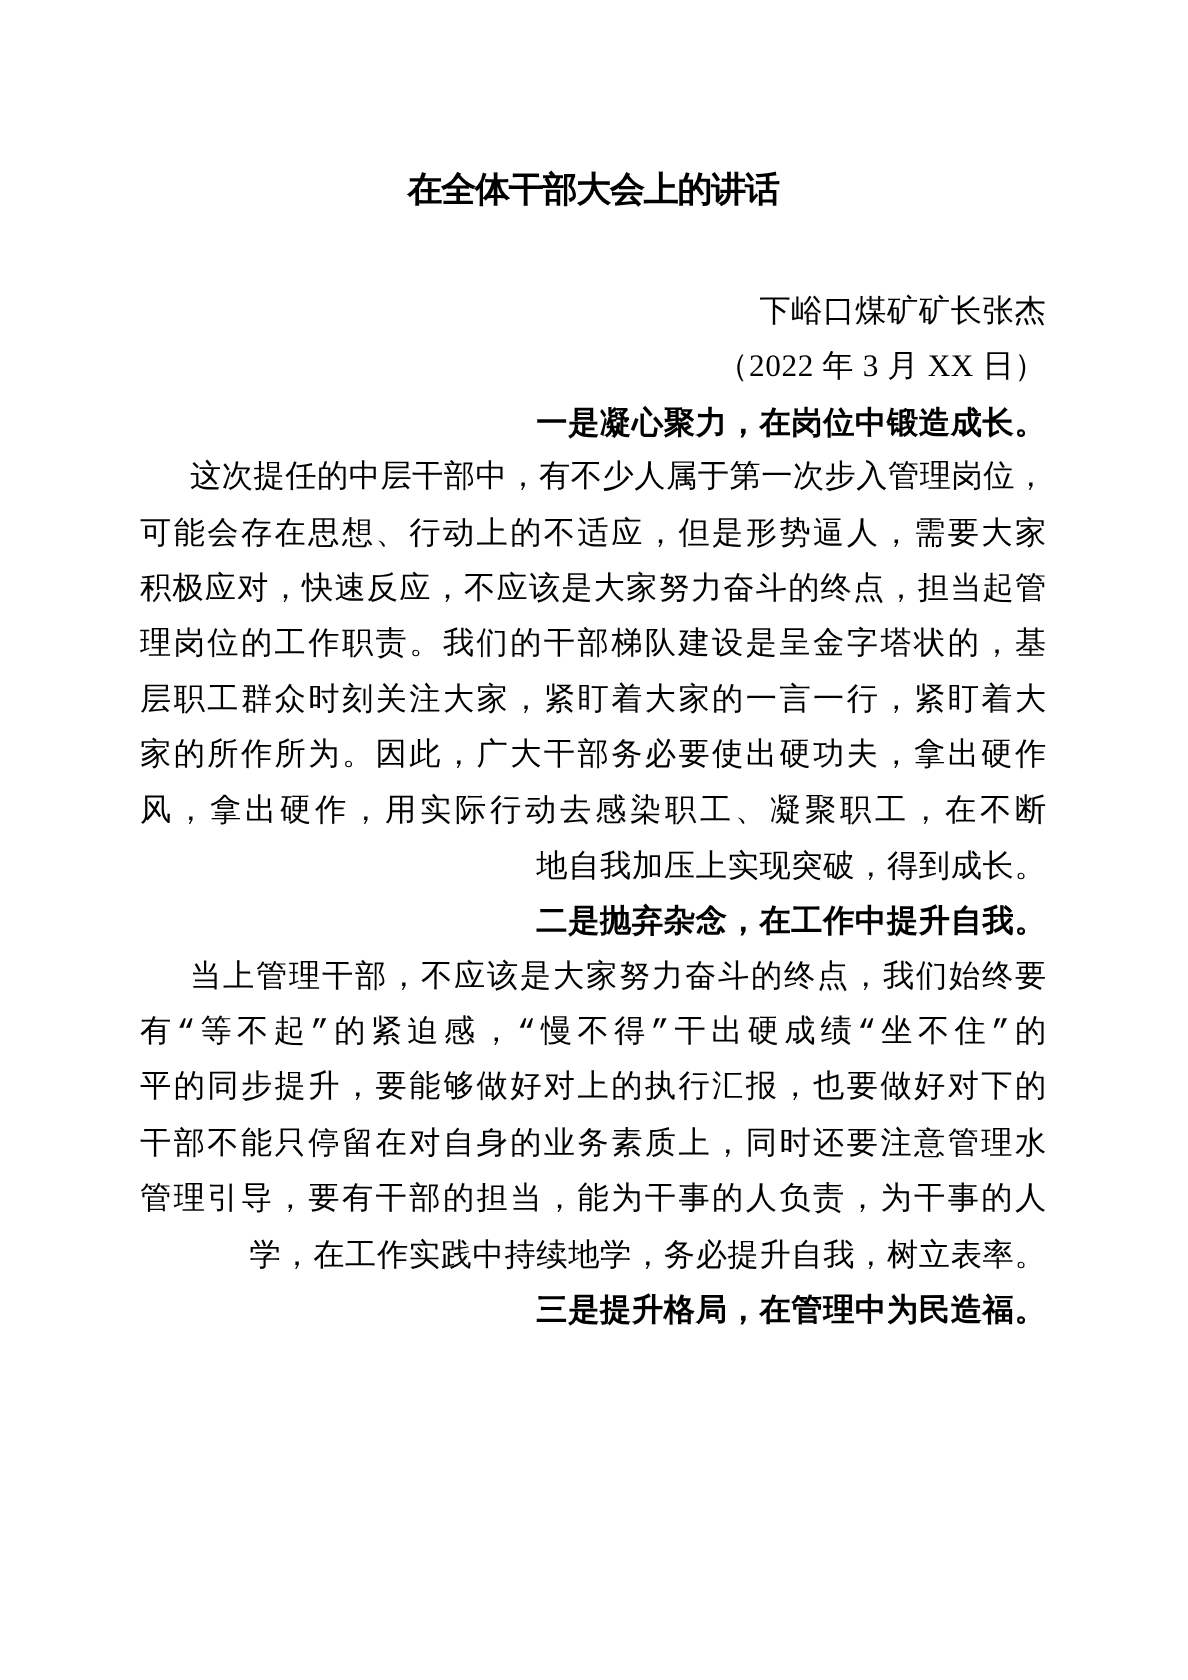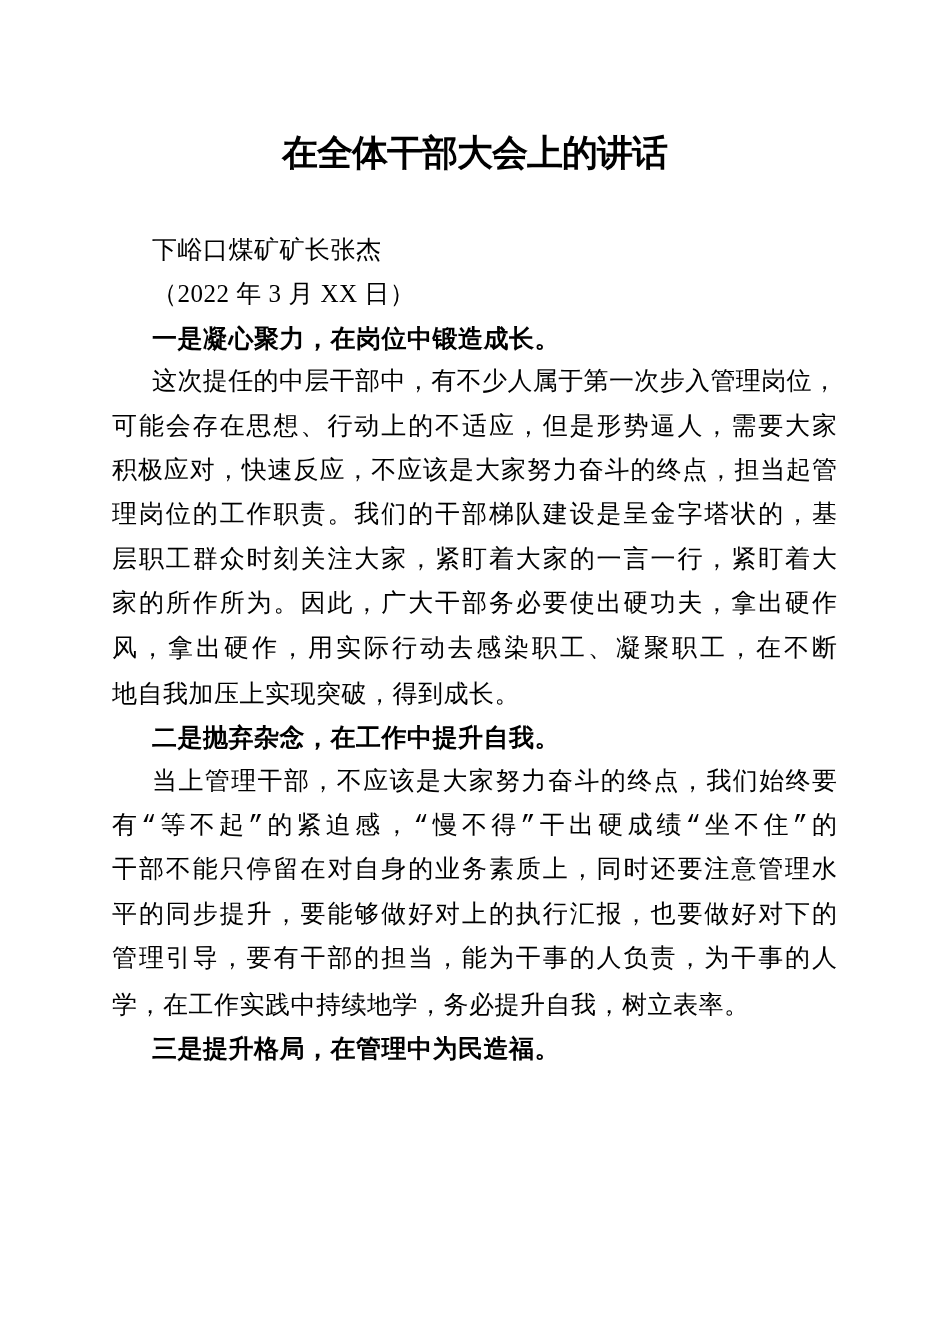--- a/index.html
+++ b/index.html
@@ -16,32 +16,32 @@
   }
   .page {
     box-sizing: border-box;
     width: 950px;
     height: 1344px;
     padding: 130px 113px 0 112px;
     background: #ffffff;
   }
   .title {
     margin: 0 0 52px 0;
-    font-size: 36px;
+    font-size: 28px;
     line-height: 46px;
     font-weight: bold;
     text-align: center;
     letter-spacing: -1px;
   }
   .line {
     height: 44.4px;
     line-height: 44.4px;
     font-size: 25px;
     font-weight: normal;
-    text-align: left;
+    text-align: right;
     letter-spacing: 0.5px;
   }
   .indent {
     padding-left: 40px;
   }
   .fill {
     text-align: justify;
     text-align-last: justify;
     letter-spacing: 0;
     font-family: Liberation Mono, monospace;
@@ -68,20 +68,20 @@
   <div class="line fill">理岗位的工作职责。我们的干部梯队建设是呈金字塔状的，基</div>
   <div class="line fill">层职工群众时刻关注大家，紧盯着大家的一言一行，紧盯着大</div>
   <div class="line fill">家的所作所为。因此，广大干部务必要使出硬功夫，拿出硬作</div>
   <div class="line fill">风，拿出硬作，用实际行动去感染职工、凝聚职工，在不断</div>
   <div class="line">地自我加压上实现突破，得到成长。</div>
 
   <div class="line indent heading">二是抛弃杂念，在工作中提升自我。</div>
 
   <div class="line indent fill">当上管理干部，不应该是大家努力奋斗的终点，我们始终要</div>
   <div class="line fill">有“等不起”的紧迫感，“慢不得”干出硬成绩“坐不住”的</div>
+  <div class="line fill">平的同步提升，要能够做好对上的执行汇报，也要做好对下的</div>
   <div class="line fill">干部不能只停留在对自身的业务素质上，同时还要注意管理水</div>
-  <div class="line fill">平的同步提升，要能够做好对上的执行汇报，也要做好对下的</div>
   <div class="line fill">管理引导，要有干部的担当，能为干事的人负责，为干事的人</div>
   <div class="line">学，在工作实践中持续地学，务必提升自我，树立表率。</div>
 
   <div class="line indent heading">三是提升格局，在管理中为民造福。</div>
 
 </div>
 
 </body></html>

